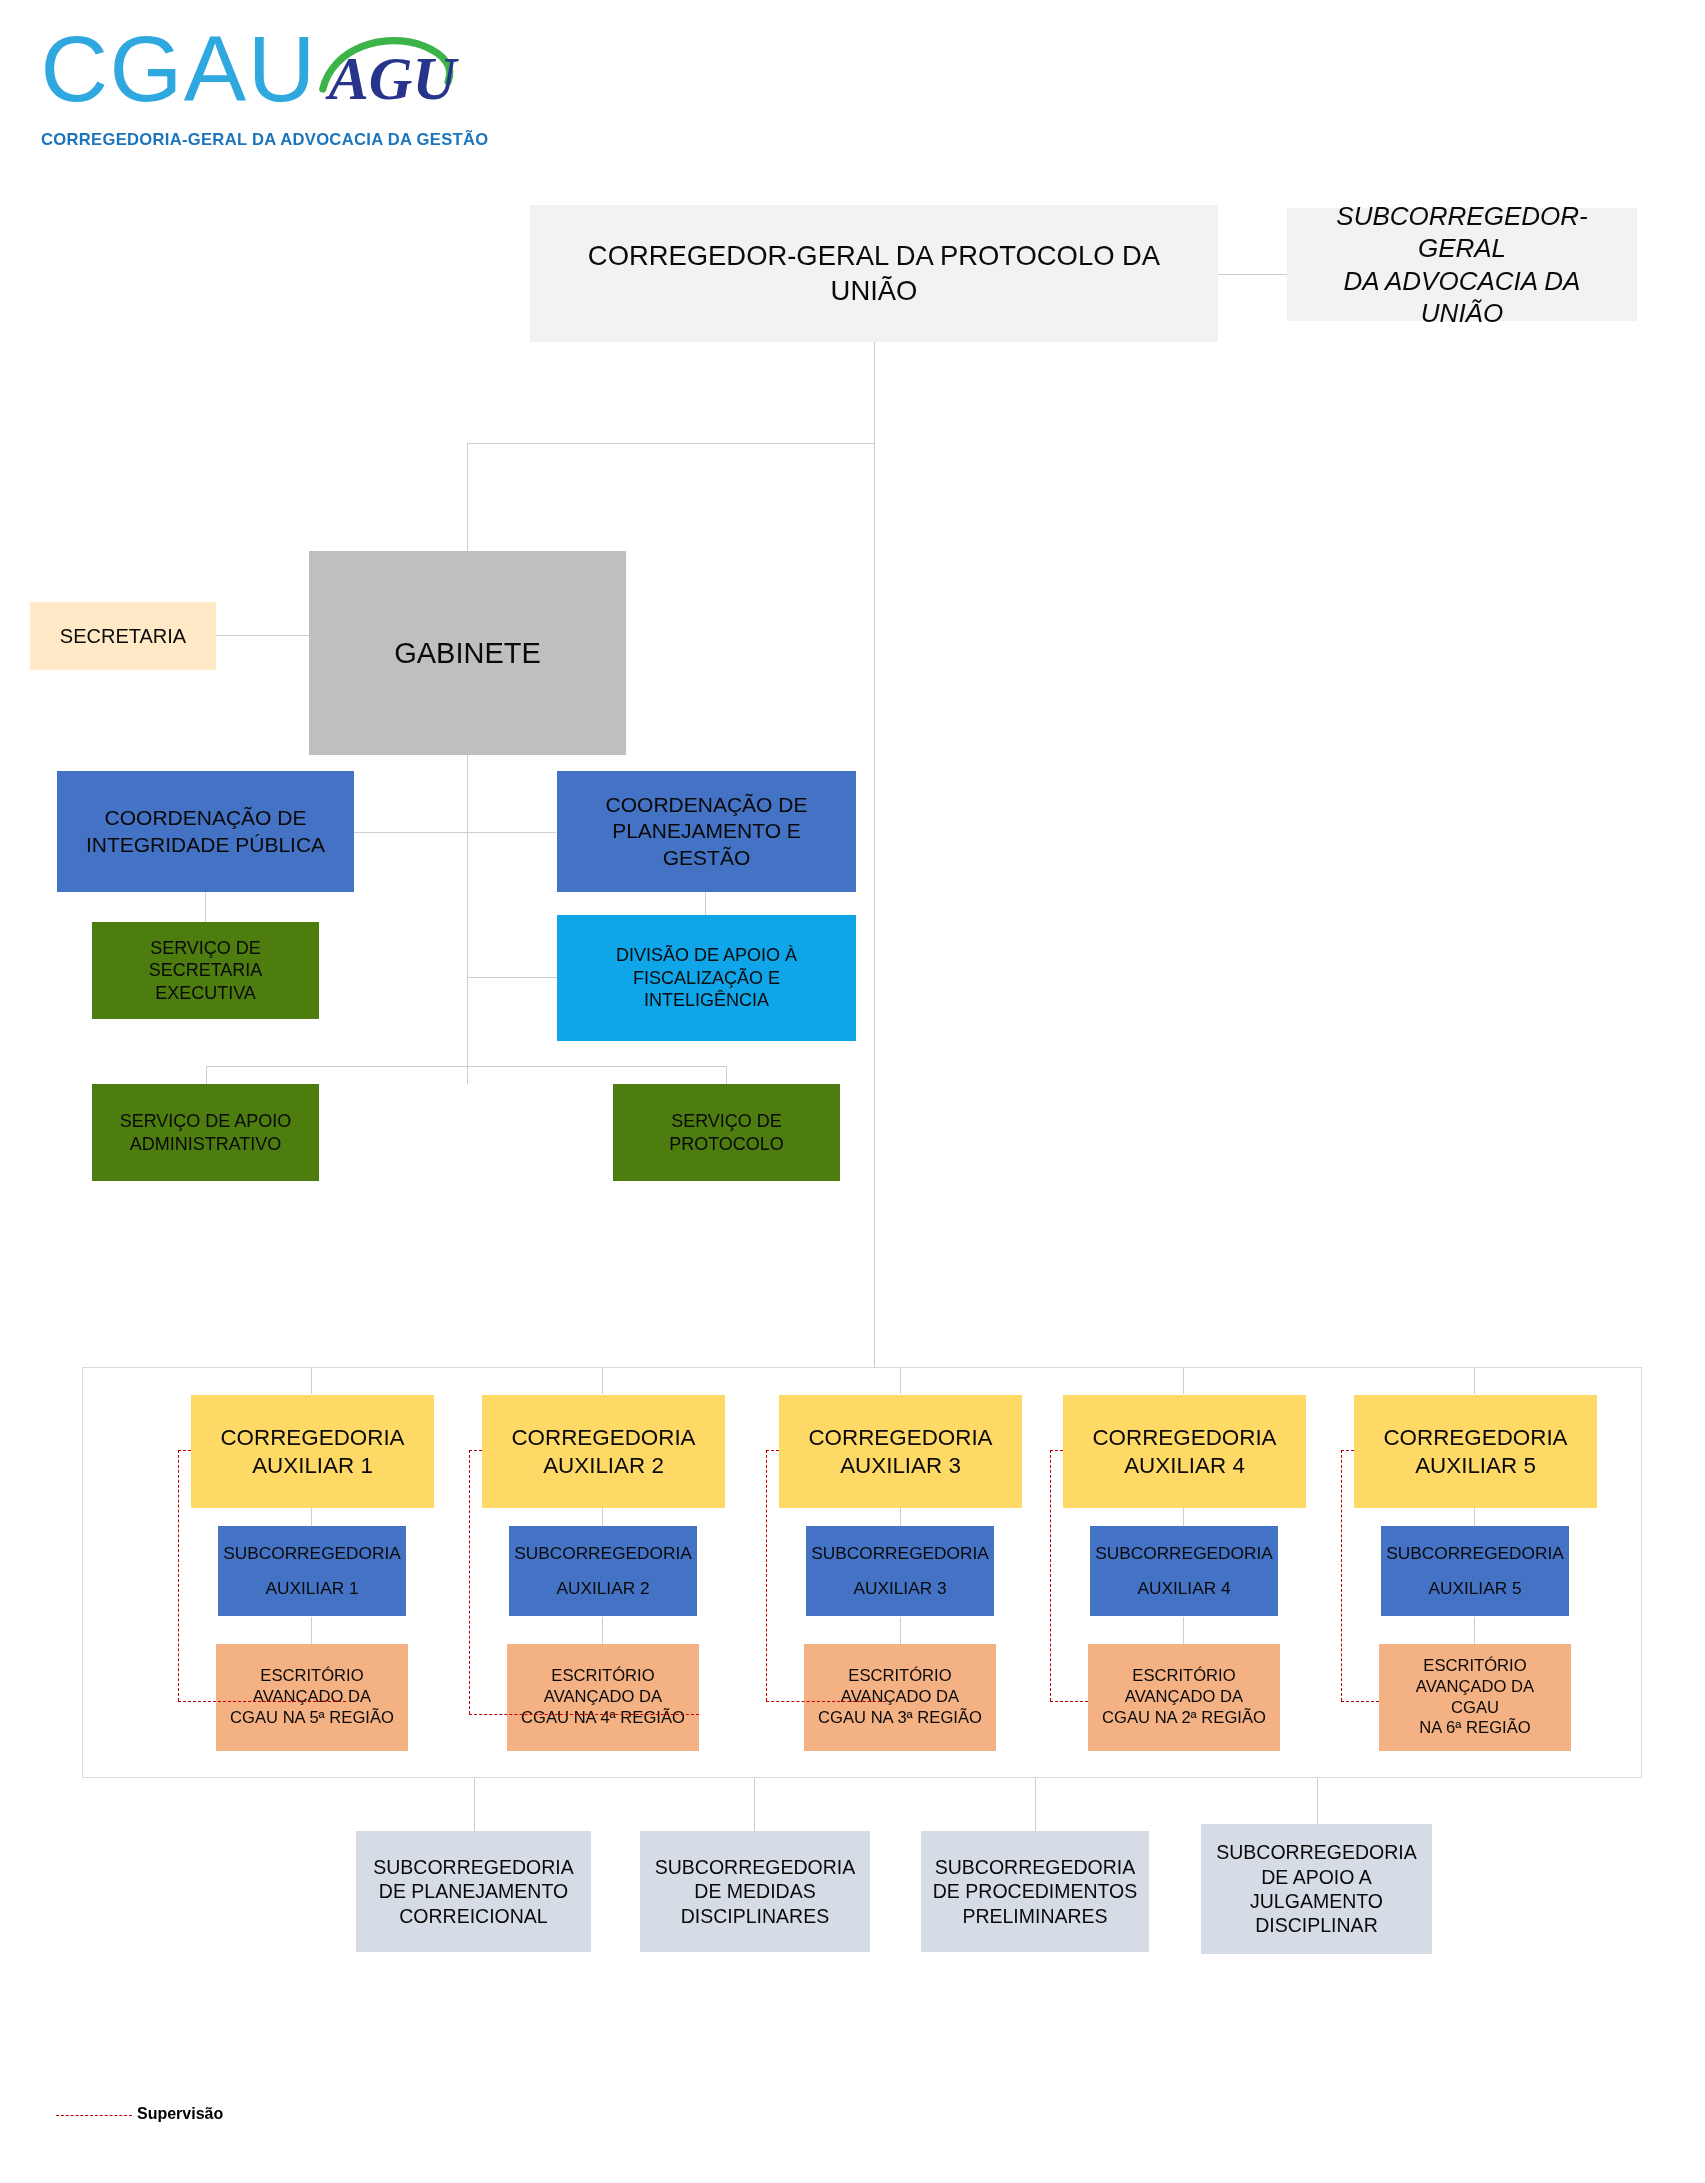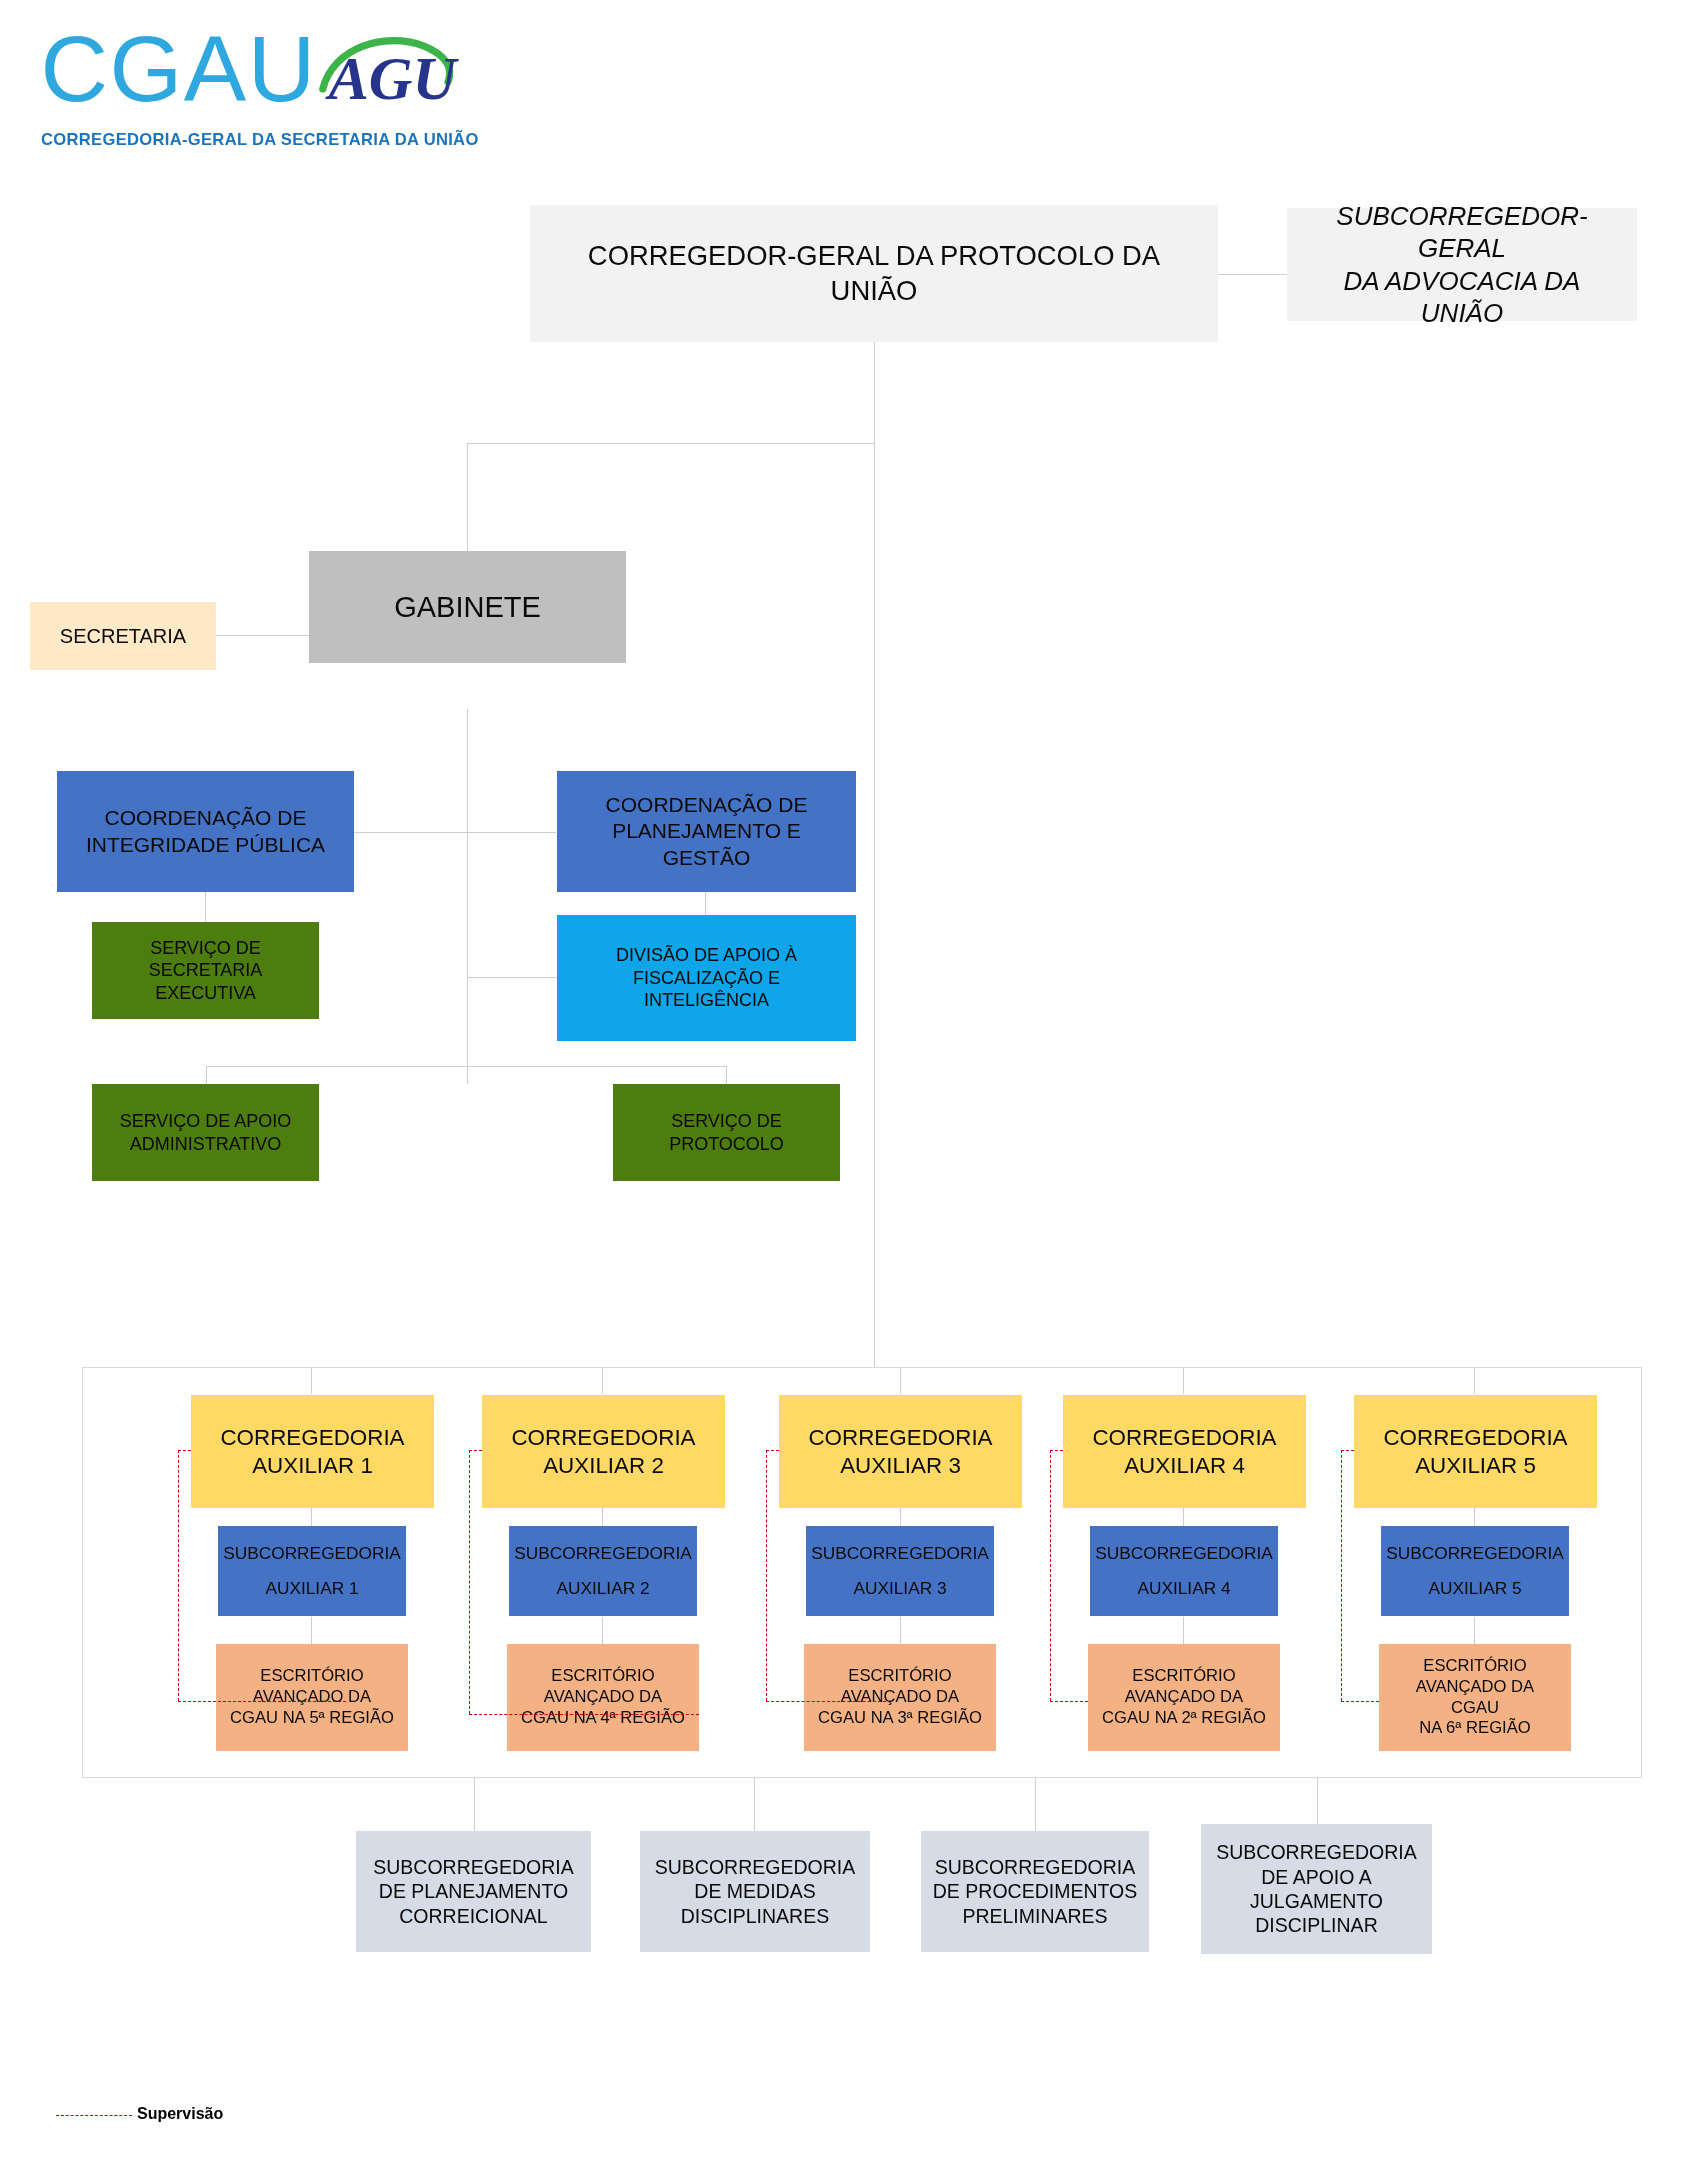--- a/index.html
+++ b/index.html
@@ -60,21 +60,21 @@
 
 <div id="canvas">
 
   <div style="position:absolute;left:40px;top:20px;width:505px;height:108px;">
     <svg width="505" height="108" viewBox="0 0 700 150">
       <text x="0" y="112" font-family="Liberation Sans, sans-serif" font-size="130" font-weight="400" letter-spacing="2" fill="#2fa8e0">CGAU</text>
       <path d="M 392 96 C 406 38 478 16 532 36 C 562 48 574 66 566 86" stroke="#3cb44a" stroke-width="10" fill="none" stroke-linecap="round"></path>
       <text x="400" y="110" font-family="Liberation Serif, serif" font-size="84" font-weight="bold" font-style="italic" fill="#27348b">AGU</text>
     </svg>
   </div>
-  <div class="tagline" style="left:41px;top:130px;width:505px;">CORREGEDORIA-GERAL DA SECRETARIA DA UNIÃO</div>
+  <div class="tagline" style="left:41px;top:130px;width:505px;">CORREGEDORIA-GERAL DA ADVOCACIA DA GESTÃO</div>
 
   <div class="hline" style="left:1218px;top:274px;width:69px;"></div>
   <div class="vline" style="left:874px;top:342px;height:1025px;"></div>
   <div class="hline" style="left:467px;top:443px;width:408px;"></div>
   <div class="vline" style="left:467px;top:443px;height:108px;"></div>
   <div class="hline" style="left:205px;top:635px;width:104px;"></div>
   <div class="vline" style="left:467px;top:709px;height:375px;"></div>
   <div class="hline" style="left:354px;top:832px;width:202px;"></div>
   <div class="hline" style="left:467px;top:977px;width:90px;"></div>
   <div class="vline" style="left:205px;top:892px;height:30px;"></div>
@@ -105,21 +105,21 @@
   <div class="vline" style="left:754px;top:1778px;height:53px;"></div>
   <div class="vline" style="left:1035px;top:1778px;height:53px;"></div>
   <div class="vline" style="left:1317px;top:1778px;height:53px;"></div>
 
   <div class="box c-lightgray" style="left:530px;top:205px;width:688px;height:137px;font-size:27.4px;">CORREGEDOR-GERAL DA PROTOCOLO DA
 UNIÃO</div>
   <div class="box c-lightgray" style="left:1287px;top:208px;width:350px;height:113px;font-size:26px;font-style:italic;">SUBCORREGEDOR-GERAL
 DA ADVOCACIA DA
 UNIÃO</div>
 
-  <div class="box c-gray" style="left:309px;top:551px;width:317px;height:112px;font-size:29px;">GABINETE</div>
+  <div class="box c-gray" style="left:309px;top:551px;width:317px;height:204px;font-size:29px;">GABINETE</div>
   <div class="box c-cream" style="left:30px;top:602px;width:186px;height:68px;font-size:20px;">SECRETARIA</div>
 
   <div class="box c-blue" style="left:57px;top:771px;width:297px;height:121px;font-size:21px;">COORDENAÇÃO DE
 INTEGRIDADE PÚBLICA</div>
   <div class="box c-blue" style="left:557px;top:771px;width:299px;height:121px;font-size:21px;">COORDENAÇÃO DE
 PLANEJAMENTO E
 GESTÃO</div>
 
   <div class="box c-green" style="left:92px;top:922px;width:227px;height:97px;font-size:18px;">SERVIÇO DE
 SECRETARIA EXECUTIVA</div>

